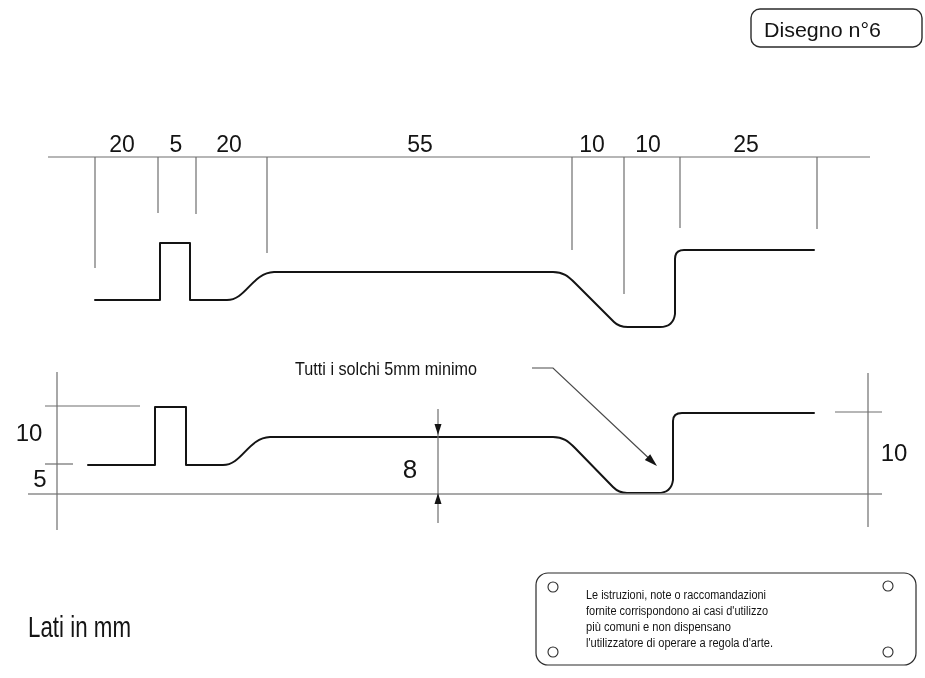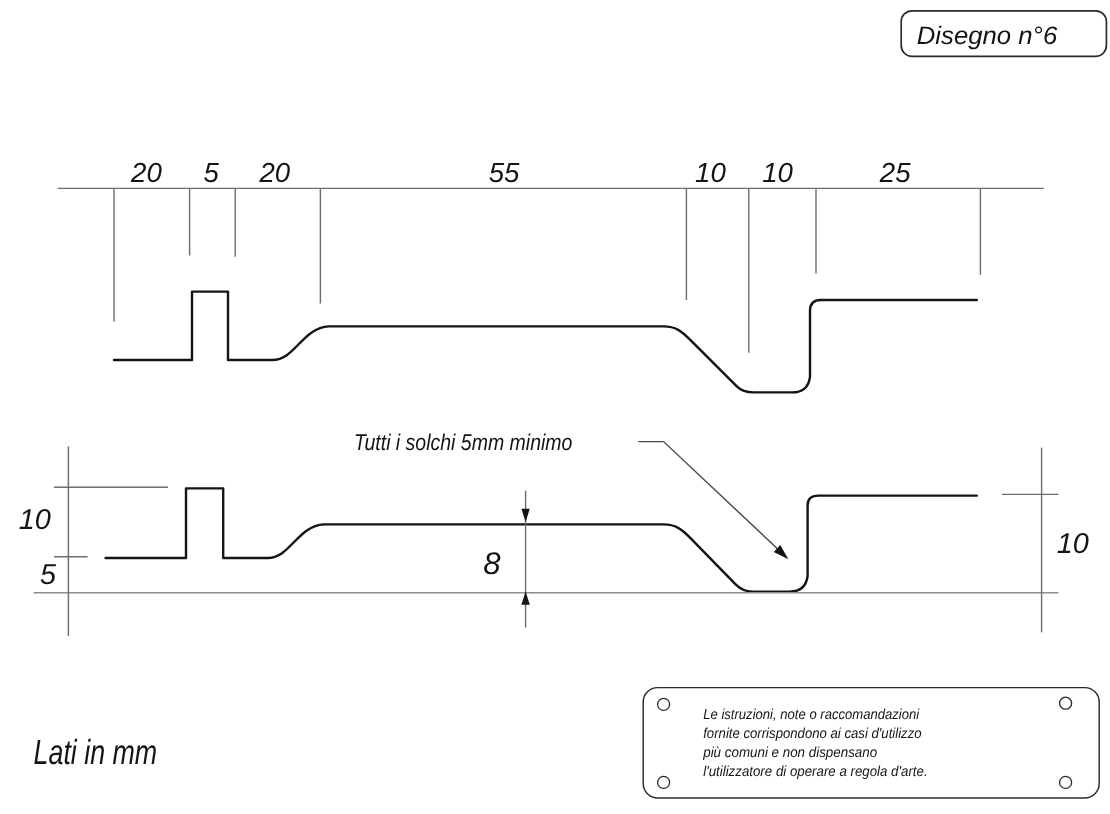--- a/index.html
+++ b/index.html
@@ -7,21 +7,20 @@
     padding: 0;
     background: #ffffff;
     font-family: "Liberation Sans", "DejaVu Sans", sans-serif;
   }
   .sheet {
     position: relative;
     width: 925px;
     height: 678px;
     background: #ffffff;
     overflow: hidden;
-    font-style: italic;
   }
   svg { display: block; }
   text {
     font-family: "Liberation Sans", "DejaVu Sans", sans-serif;
     fill: #141414;
   }
   .dim-label   { font-size: 23px; }
   .side-label  { font-size: 24px; }
   .mid-label   { font-size: 26px; }
   .note-line   { font-size: 12px; }

